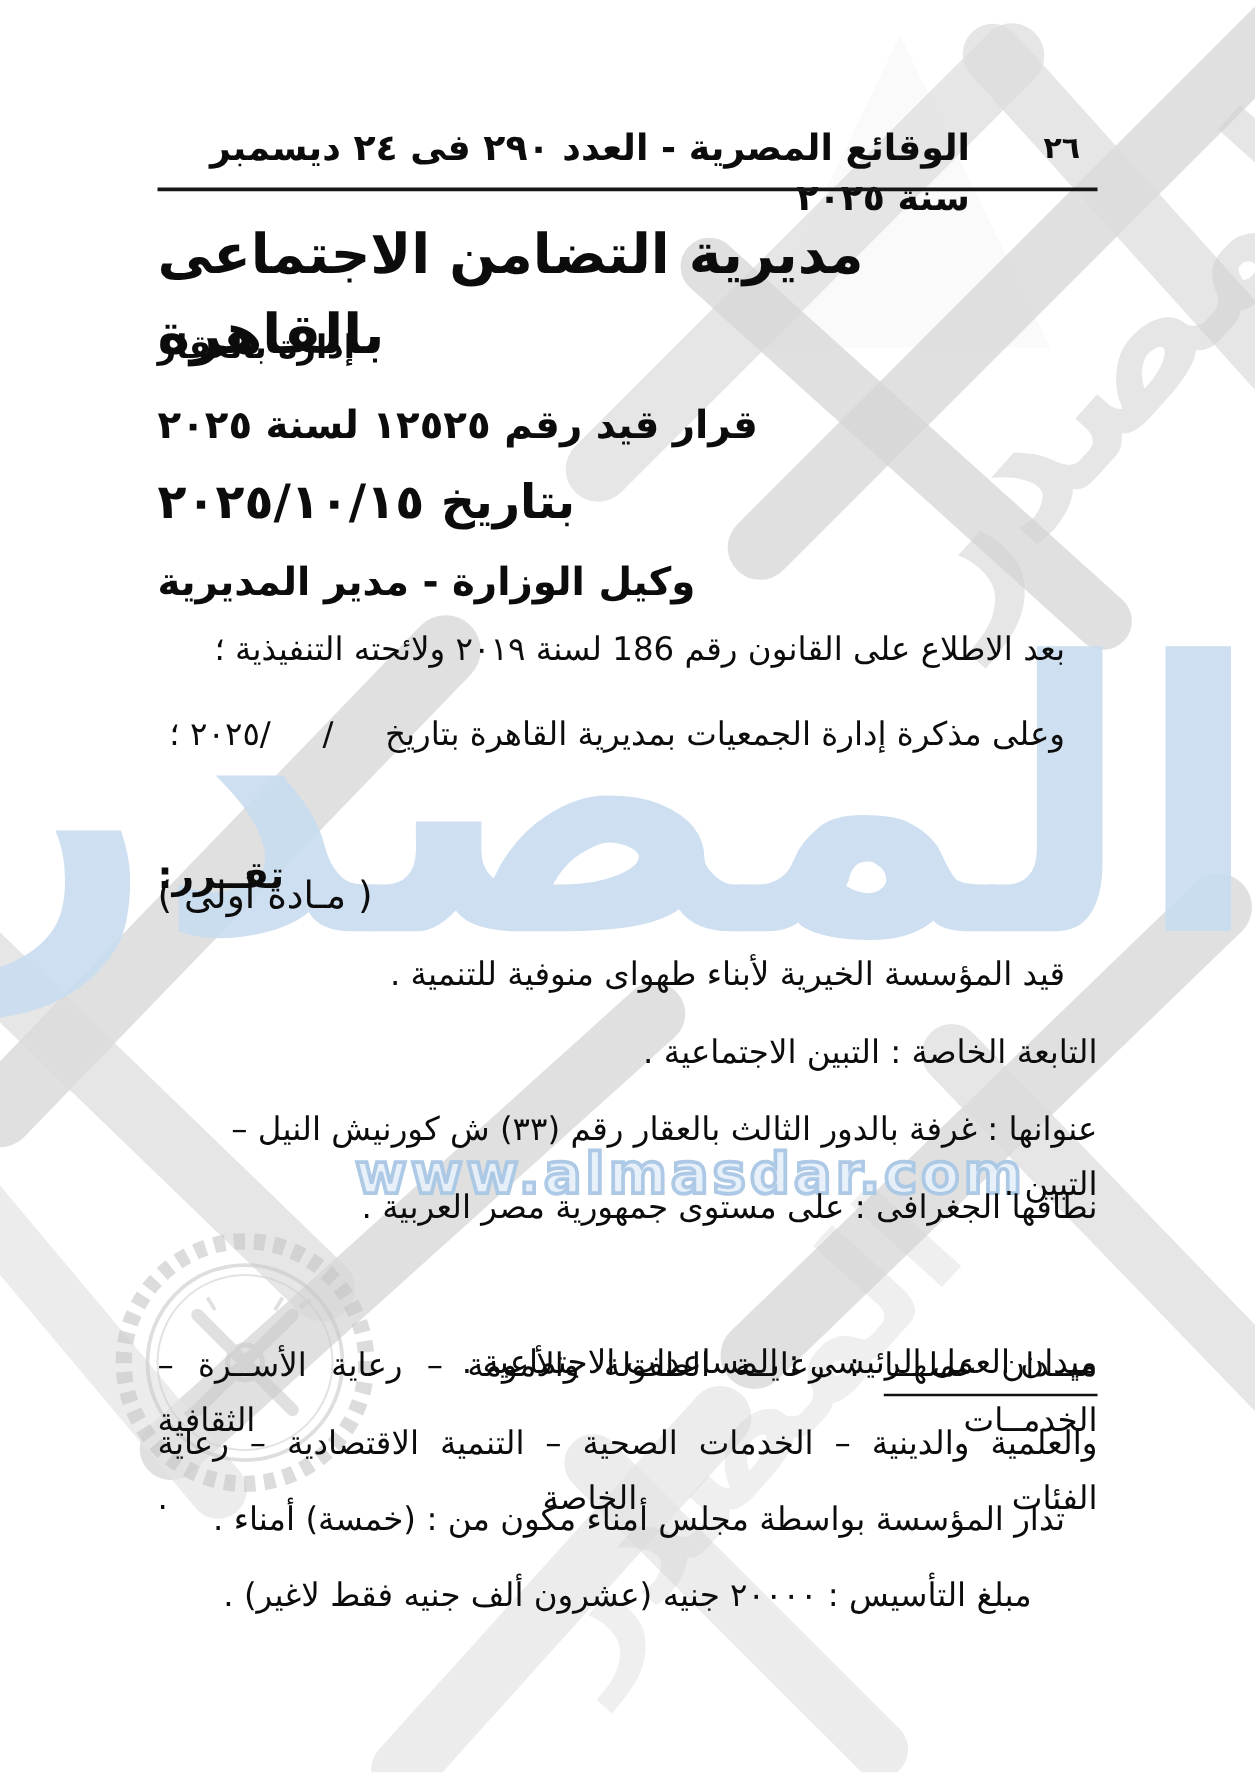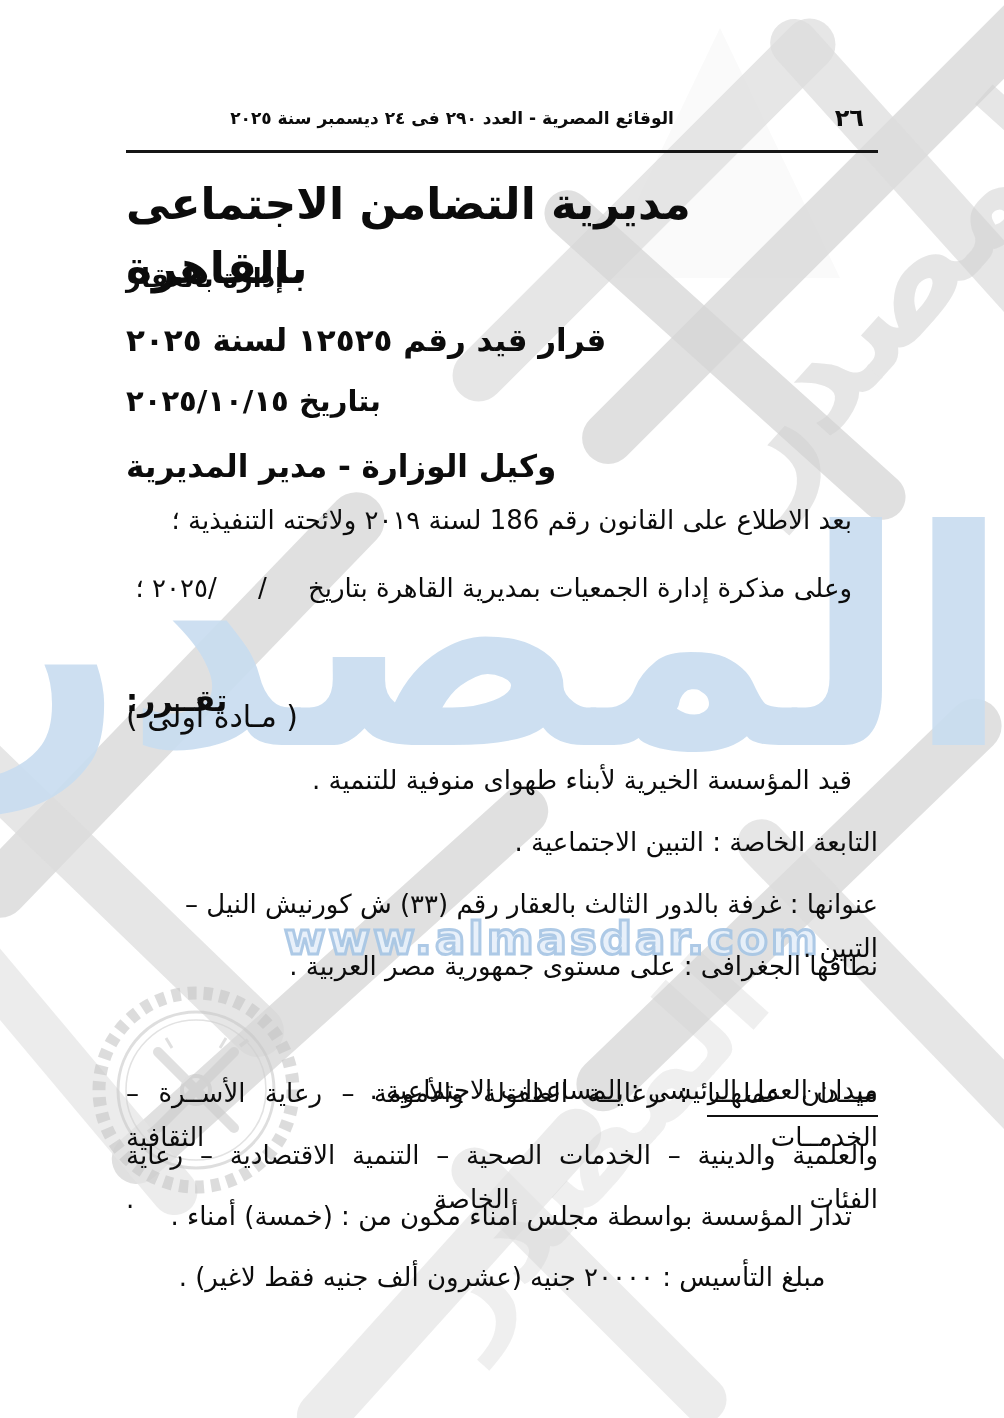--- a/index.html
+++ b/index.html
@@ -40,27 +40,27 @@
     position:absolute;left:600px;top:28px;width:0;height:0;
     border-left:120px solid transparent;border-right:120px solid transparent;
     border-bottom:250px solid #fafafa;
   }
   
   .txt{position:absolute;left:126px;right:126px;z-index:2;direction:rtl;color:#0c0c0c;}
   .center{text-align:left;}
   .right{text-align:right;}
   .jline{text-align:justify;text-align-last:justify;}
   .indent{padding-right:26px;}
-  .hdr{top:98px;font-size:17px;line-height:40px;font-weight:bold;text-align:center;left:128px;right:228px;}
+  .hdr{top:98px;font-size:29px;line-height:40px;font-weight:bold;left:128px;right:228px;}
   .pageno{position:absolute;top:98px;right:140px;left:auto;font-size:24px;line-height:40px;font-weight:bold;}
   .rule{position:absolute;left:126px;right:126px;top:150px;height:3px;background:#161616;z-index:2;}
   .title{top:172px;font-size:44px;line-height:64px;font-weight:bold;}
   .dept{top:256px;font-size:26px;line-height:44px;font-weight:bold;}
   .decree{top:316px;font-size:31px;line-height:48px;font-weight:bold;}
-  .date{top:378px;font-size:29px;line-height:46px;font-weight:bold;}
+  .date{top:378px;font-size:38px;line-height:46px;font-weight:bold;}
   .issuer{top:442px;font-size:31px;line-height:48px;font-weight:bold;}
   .body{font-size:26px;line-height:44px;}
   .pre1{top:498px;}
   .pre2{top:566px;}
   .decide{top:630px;font-size:30px;line-height:46px;font-weight:bold;margin-top:48px;}
   .article{top:694px;font-size:30px;line-height:46px;font-weight:normal;}
   .c0{top:758px;}
   .c1{top:820px;}
   .c2{top:882px;}
   .c3{top:944px;}

